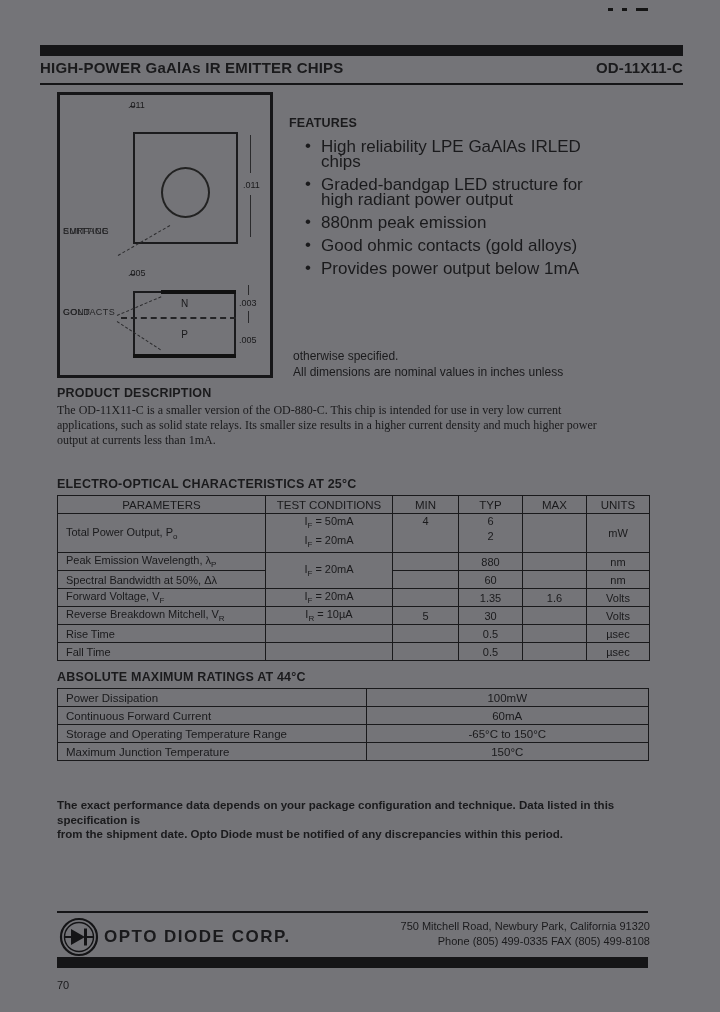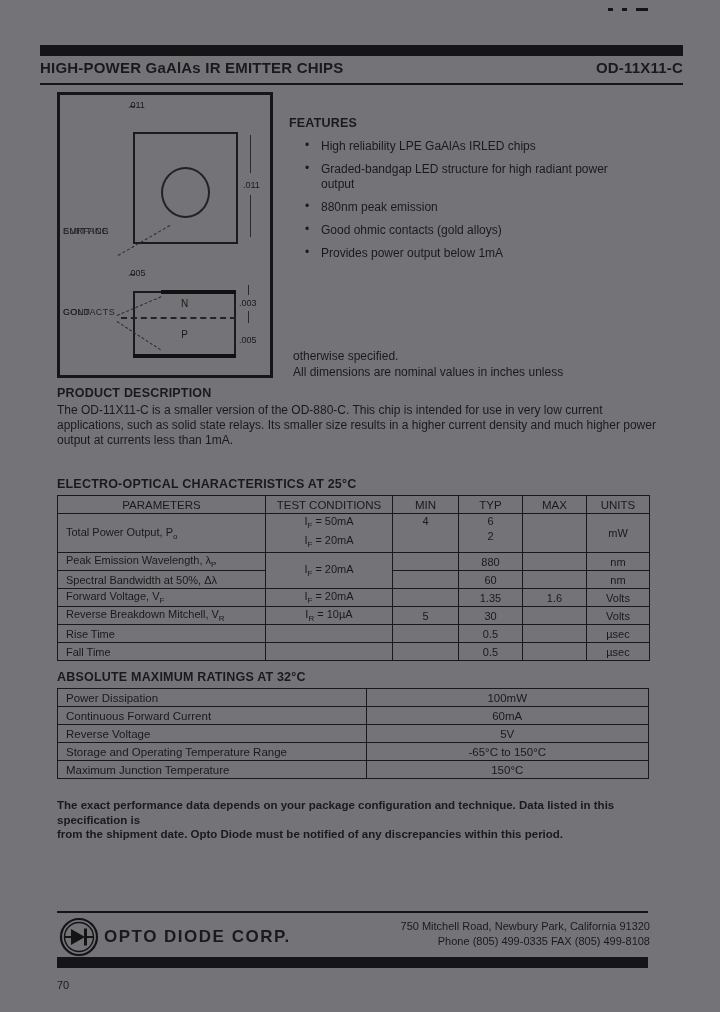--- a/index.html
+++ b/index.html
@@ -32,21 +32,21 @@
   .vtick{width:1px;background:#2a2a2c;}
   .lbl{font-size:9px;letter-spacing:.4px;line-height:10px;color:#242426;}
   .leader{border-top:1.5px dashed #2c2c2e;transform-origin:left center;}
   .cs-rect{left:73px;top:196px;width:99px;height:62px;border:2px solid #1b1b1d;}
   .cs-top-contact{left:26px;right:-2px;top:-3px;height:4px;background:#111;}
   .cs-bot-contact{left:-2px;right:-2px;bottom:-3px;height:4px;background:#111;}
   .cs-mid{left:-14px;right:-2px;top:24px;border-top:2px dashed #232325;}
   .region{font-size:10px;width:100%;text-align:center;}
   
   .features-title{left:289px;top:116px;font-size:12.5px;font-weight:bold;letter-spacing:.2px;}
-  .features-list{left:305px;top:139px;width:310px;font-size:12px;line-height:15px;}
+  .features-list{left:305px;top:139px;width:310px;font-size:17px;line-height:15px;}
   .feat-item{position:relative;padding-left:16px;margin-bottom:8px;}
   .feat-item::before{content:"•";position:absolute;left:0;top:-1px;}
   
   .dim-note{left:293px;top:348px;font-size:12px;line-height:16px;}
   .sec-title{font-size:12.5px;font-weight:bold;letter-spacing:.2px;}
   .body-text{font-size:12px;line-height:15px;}
   
   table{border-collapse:collapse;table-layout:fixed;background:transparent;}
   .eo-table{left:57px;top:495px;width:592px;font-size:11px;}
   .eo-table th,.eo-table td{border:1.5px solid #19191b;padding:0 4px;overflow:hidden;}
@@ -137,21 +137,21 @@
   <div class="feat-item">Good ohmic contacts (gold alloys)</div>
   <div class="feat-item">Provides power output below 1mA</div>
 </div>
 
 <div class="abs dim-note">
   <div>otherwise specified.</div>
   <div>All dimensions are nominal values in inches unless</div>
 </div>
 
 <div class="abs sec-title" style="left:57px;top:386px;">PRODUCT DESCRIPTION</div>
-<div class="abs body-text" style="left:57px;top:403px;width:622px;">
+<div class="abs body-text" style="left:57px;top:403px;width:622px;font-family:Liberation Serif, serif;">
   <div>The OD-11X11-C is a smaller version of the OD-880-C. This chip is intended for use in very low current</div>
   <div>applications, such as solid state relays. Its smaller size results in a higher current density and much higher power</div>
   <div>output at currents less than 1mA.</div>
 </div>
 
 <div class="abs sec-title" style="left:57px;top:477px;">ELECTRO-OPTICAL CHARACTERISTICS AT 25°C</div>
 <table class="abs eo-table">
   <colgroup>
     <col style="width:208px">
       <col style="width:127px">
@@ -226,34 +226,30 @@
     <td class="param">Fall Time</td>
     <td class="c"></td>
     <td class="c"></td>
     <td class="c">0.5</td>
     <td class="c"></td>
     <td class="c">µsec</td>
   </tr>
 </tbody>
   </table>
 
-<div class="abs sec-title" style="left:57px;top:670px;">ABSOLUTE MAXIMUM RATINGS AT 32°C</div>
+<div class="abs sec-title" style="left:57px;top:670px;">ABSOLUTE MAXIMUM RATINGS AT 44°C</div>
 <table class="abs amr-table">
   <tbody>
       <tr>
     <td class="lab">Power Dissipation</td>
     <td class="val">100mW</td>
   </tr>
   <tr>
     <td class="lab">Continuous Forward Current</td>
     <td class="val">60mA</td>
-  </tr>
-  <tr>
-    <td class="lab">Reverse Voltage</td>
-    <td class="val">5V</td>
   </tr>
   <tr>
     <td class="lab">Storage and Operating Temperature Range</td>
     <td class="val">-65°C to 150°C</td>
   </tr>
   <tr>
     <td class="lab">Maximum Junction Temperature</td>
     <td class="val">150°C</td>
   </tr>
 </tbody>

